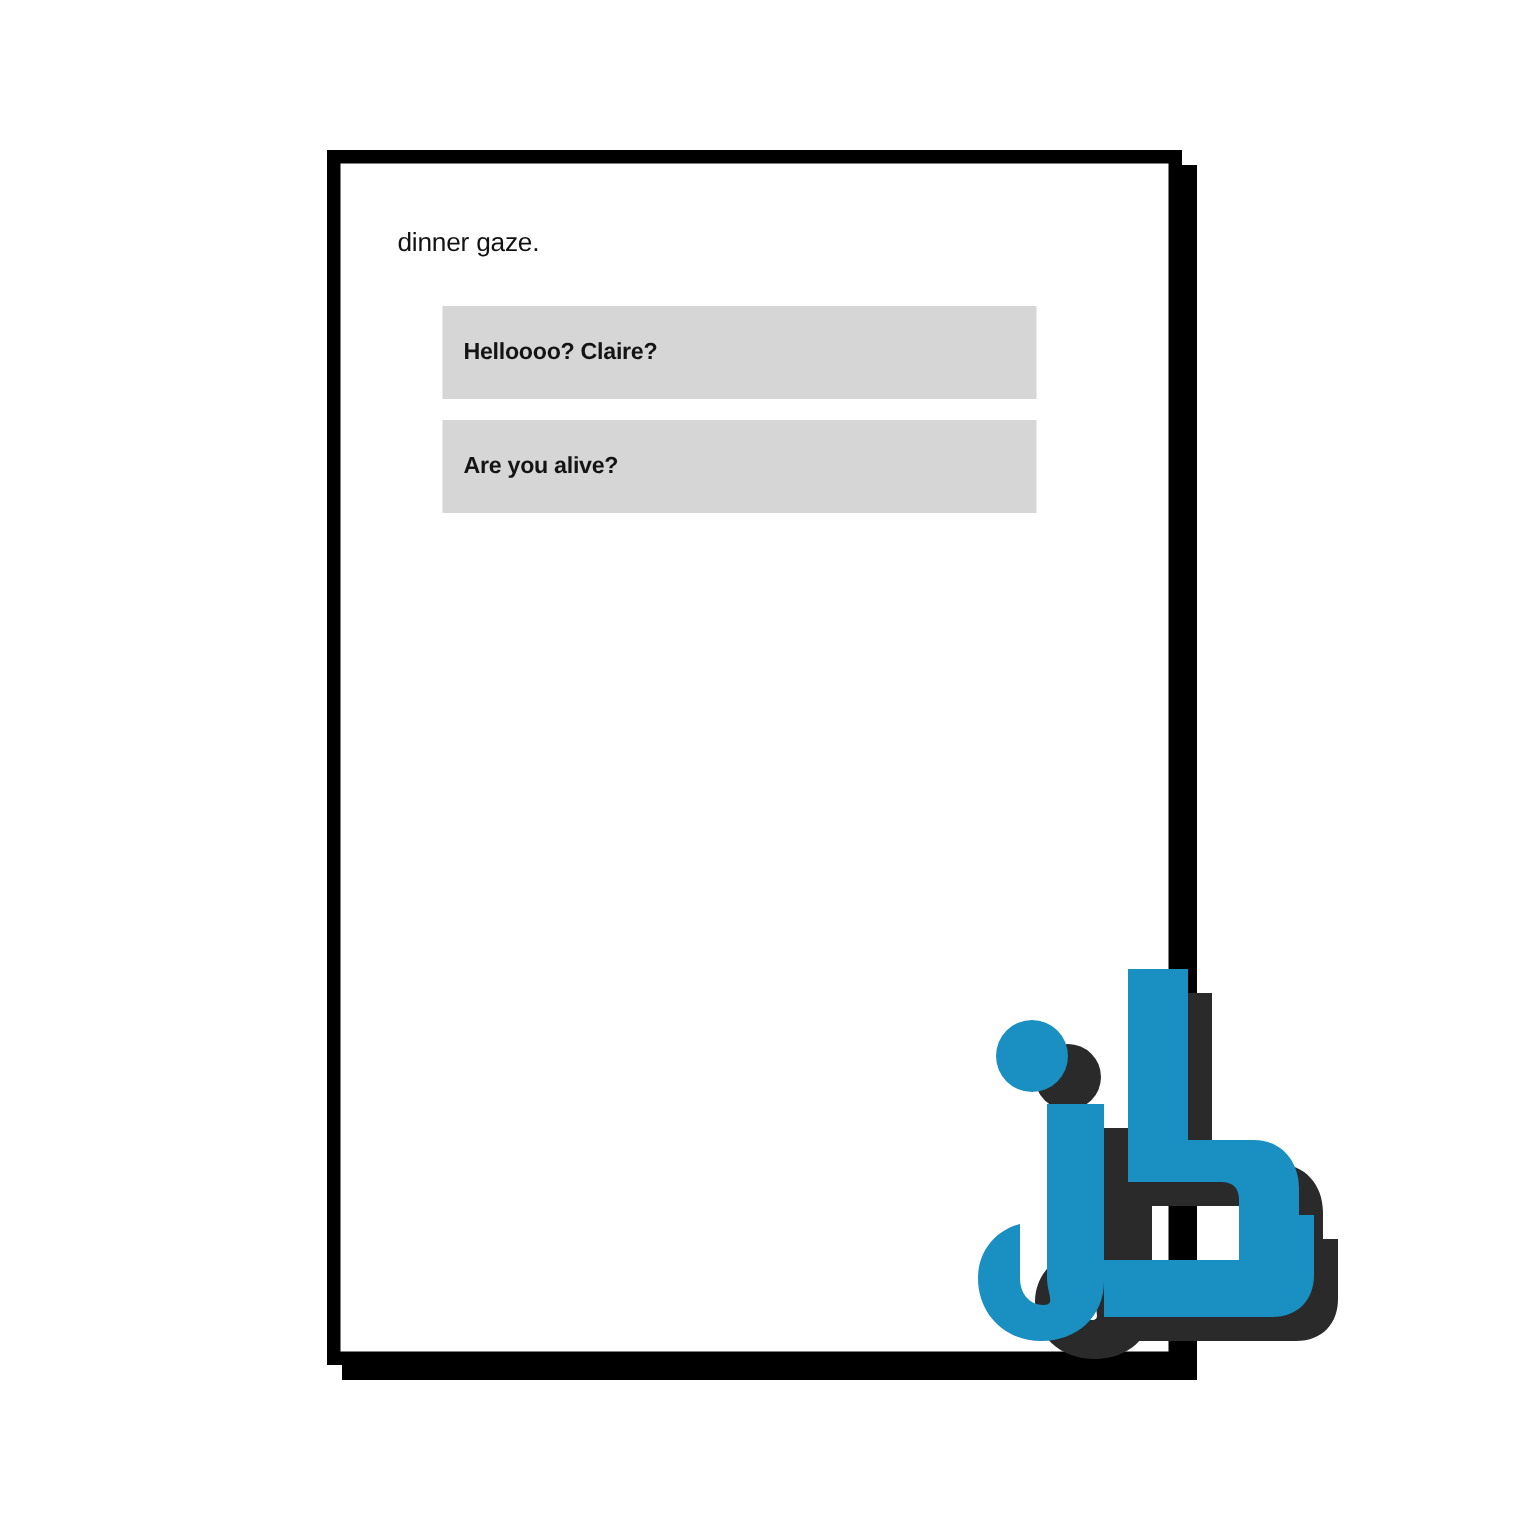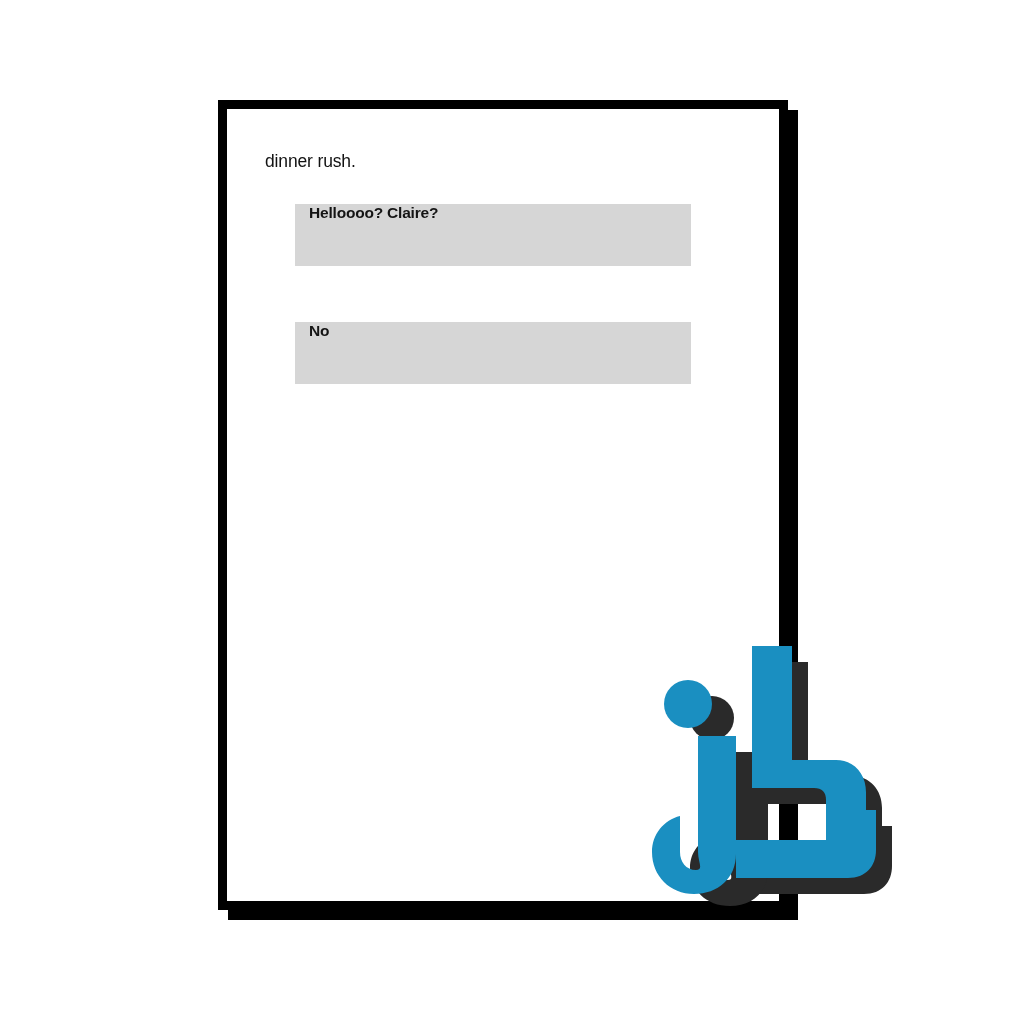--- a/index.html
+++ b/index.html
@@ -79,20 +79,21 @@
   .msg-gap-bottom {
     height: 20px;
   }
 
   .message-bubble {
     background: #d6d6d6;
     height: 62px;
     margin-left: 30px;
     margin-right: 66px;
     display: flex;
+    align-items: center;
     padding-left: 14px;
     box-sizing: border-box;
   }
 
   .message-bubble .msg-text {
     font-family: "Liberation Sans", sans-serif;
     font-size: 15.5px;
     font-weight: bold;
     color: #141414;
     letter-spacing: -0.2px;
@@ -114,40 +115,40 @@
 </head>
 <body>
 
 <div id="stage">
 
   <div class="page-shadow"></div>
 
   <div class="page">
     <div class="page-inner">
 
-      <p class="body-text first">dinner rush.</p>
+      <p class="body-text first">dinner gaze.</p>
 
 
       <div class="msg-gap-top"></div>
 
       <div class="message-bubble">
         <span class="msg-text">Helloooo? Claire?</span>
       </div>
 
       <div class="msg-gap-mid"></div>
 
+      <div class="message-bubble">
+        <span class="msg-text">Are you alive?</span>
+      </div>
 
       <div class="msg-gap-bottom"></div>
 
 
       <div class="msg-gap-top"></div>
 
-      <div class="message-bubble">
-        <span class="msg-text">No</span>
-      </div>
 
     </div>
   </div>
 
   <div class="watermark">
     <svg width="290" height="290" viewBox="0 0 290 290" xmlns="http://www.w3.org/2000/svg">
       <g transform="translate(16,16)">
         <path d="M112 6 L152 6 L152 120 L196 120 C214 120 226 134 226 152 L226 214 L186 214 L186 160 C186 152 182 148 174 148 L112 148 Z" fill="#2a2a2a"></path>
         <path d="M196 170 L236 170 L236 210 C236 226 226 238 208 238 L96 238 L96 200 L196 200 Z" fill="#2a2a2a"></path>
         <path d="M74 96 L112 96 L112 214 C112 236 96 250 74 250 C50 250 34 234 34 212 C34 196 44 184 58 180 L58 212 C58 220 64 224 72 224 C78 224 74 218 74 210 Z" fill="#2a2a2a"></path>

